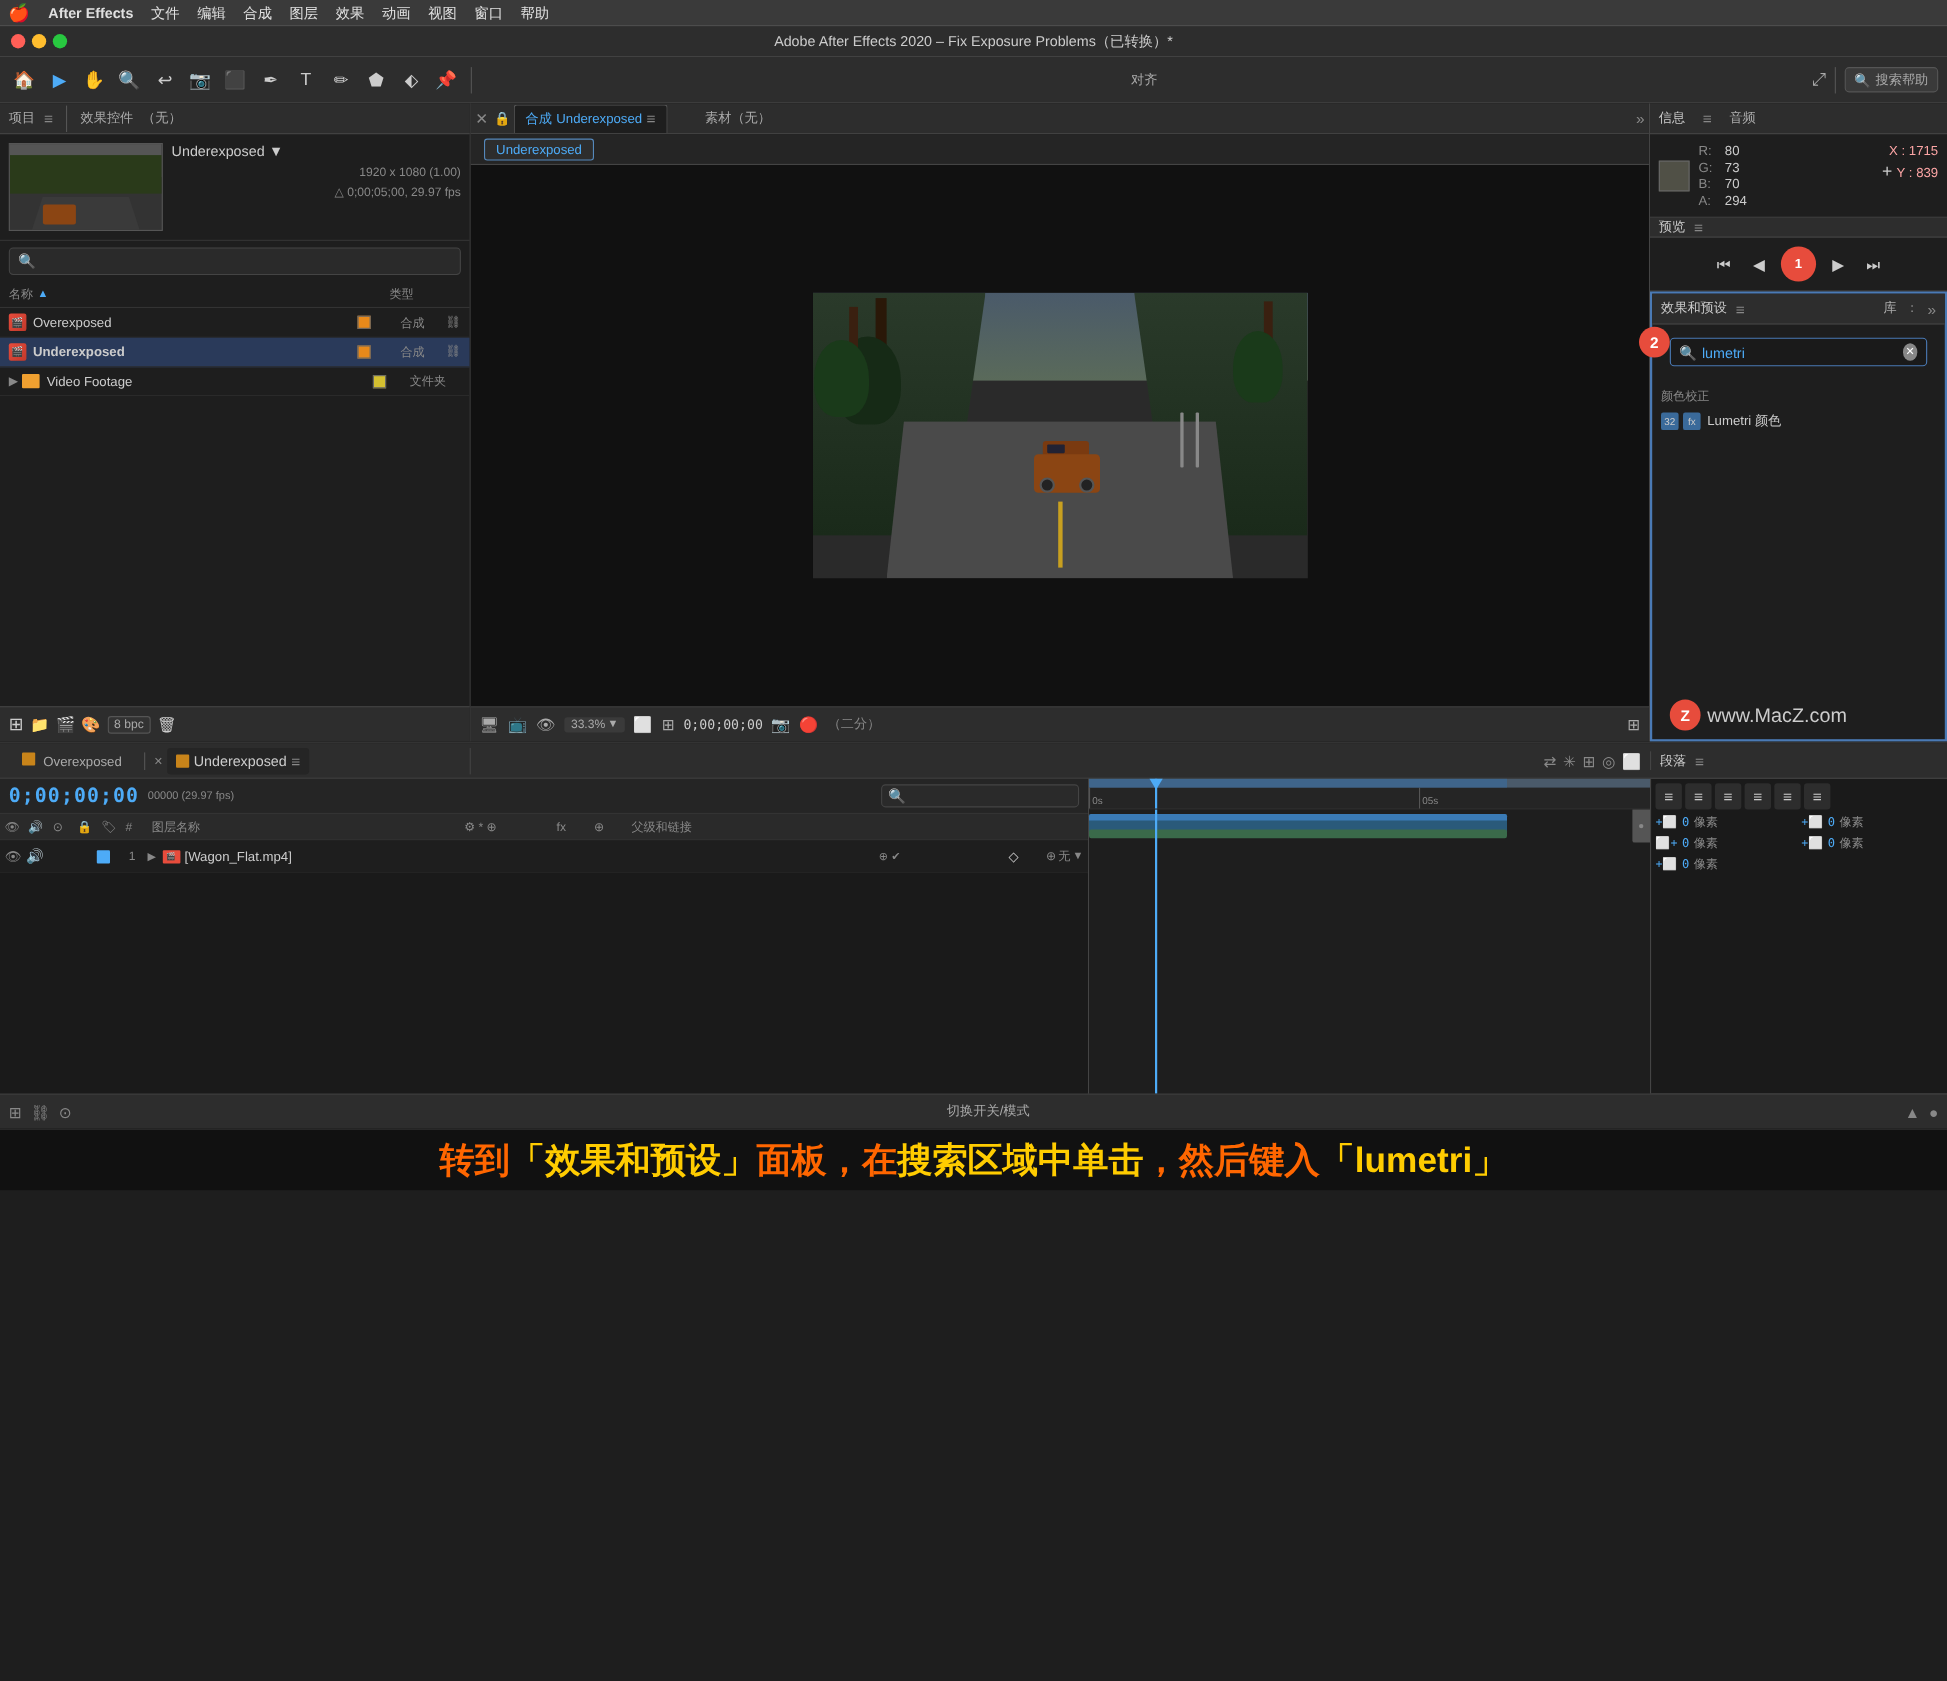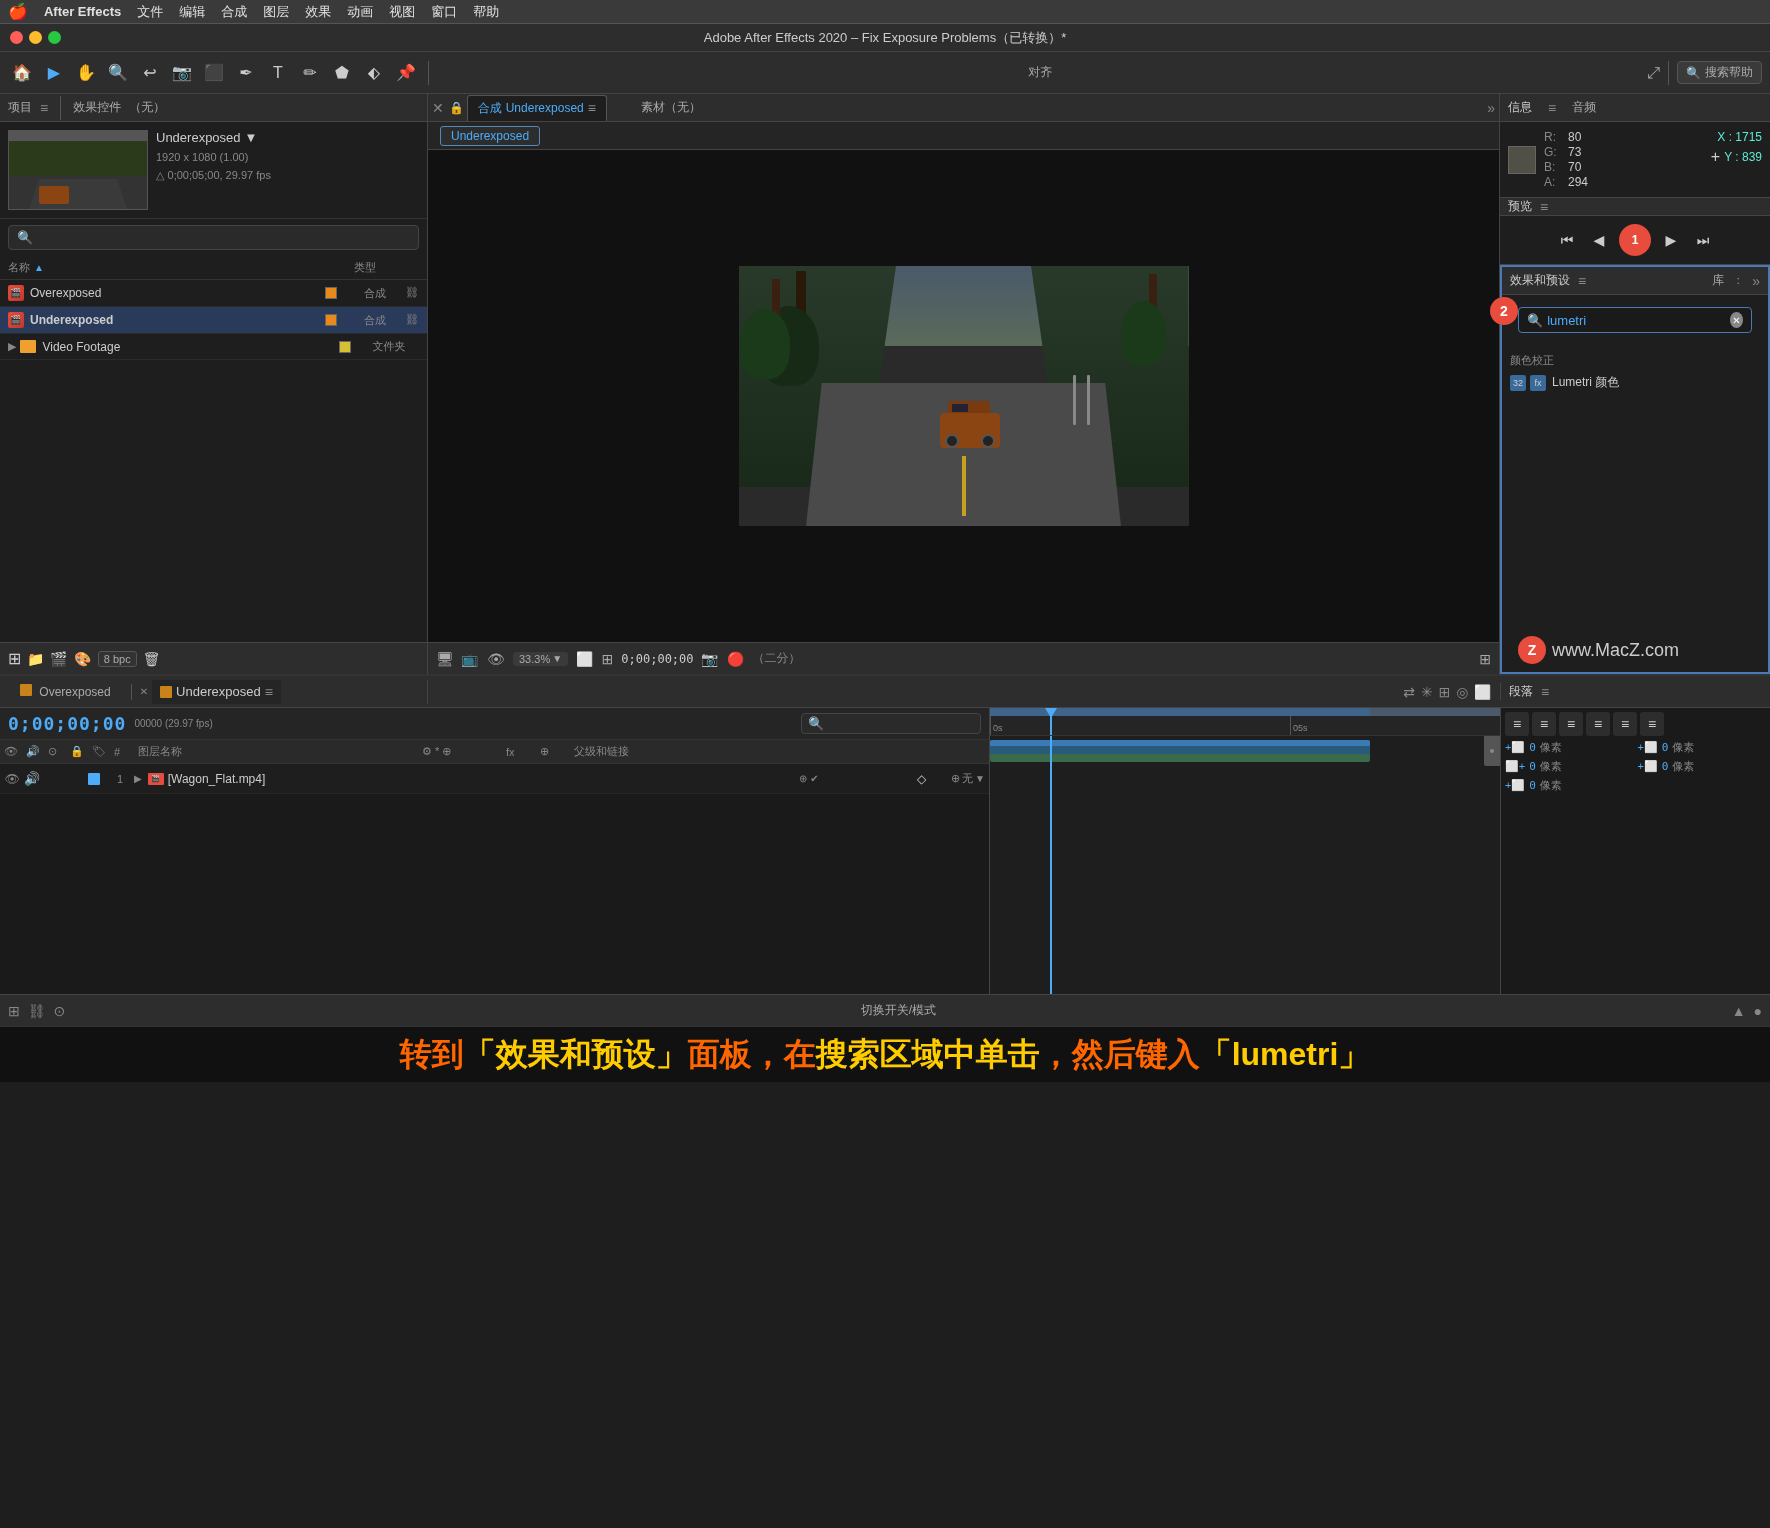--- a/index.html
+++ b/index.html
@@ -131,21 +131,21 @@
       overflow: hidden;
     }
     
     .thumb-sky { position: absolute; top: 0; left: 0; right: 0; height: 30px; background: #555; }
     .thumb-forest { position: absolute; top: 10px; left: 0; right: 0; height: 35px; background: #2a3a1a; }
     .thumb-road { position: absolute; bottom: 0; left: 20px; right: 20px; height: 30px; background: #3a3a3a; clip-path: polygon(10% 0%, 90% 0%, 100% 100%, 0% 100%); }
     .thumb-car { position: absolute; bottom: 5px; left: 30px; width: 30px; height: 18px; background: #8b4513; border-radius: 2px; }
 
     .project-info { flex: 1; }
     .project-name { color: #ccc; font-size: 13px; font-weight: 500; display: flex; align-items: center; gap: 4px; }
-    .project-details { color: #888; font-size: 11px; margin-top: 4px; line-height: 1.6; }
+    .project-details { color: #888; font-size: 11px; margin-top: 4px; line-height: 1.6; text-align: right; }
 
     
     .search-bar {
       margin: 6px 8px;
       display: flex;
       align-items: center;
       background: #2a2a2a;
       border: 1px solid #444;
       border-radius: 4px;
       padding: 4px 8px;
@@ -653,21 +653,21 @@
       background: #333;
       border: 1px solid #555;
       border-radius: 3px;
       padding: 1px 5px;
       font-size: 11px;
       color: #aaa;
     }
 
     .info-xy {
       font-size: 12px;
-      color: #5eead4;
+      color: #fca5a5;
     }
 
     .plus-cursor { font-size: 16px; color: #ccc; }
   </style>
 </head>
 <body>
 
 <div class="menubar">
   <span class="menubar-apple">🍎</span>
   <span class="menubar-item app-name">After Effects</span>

